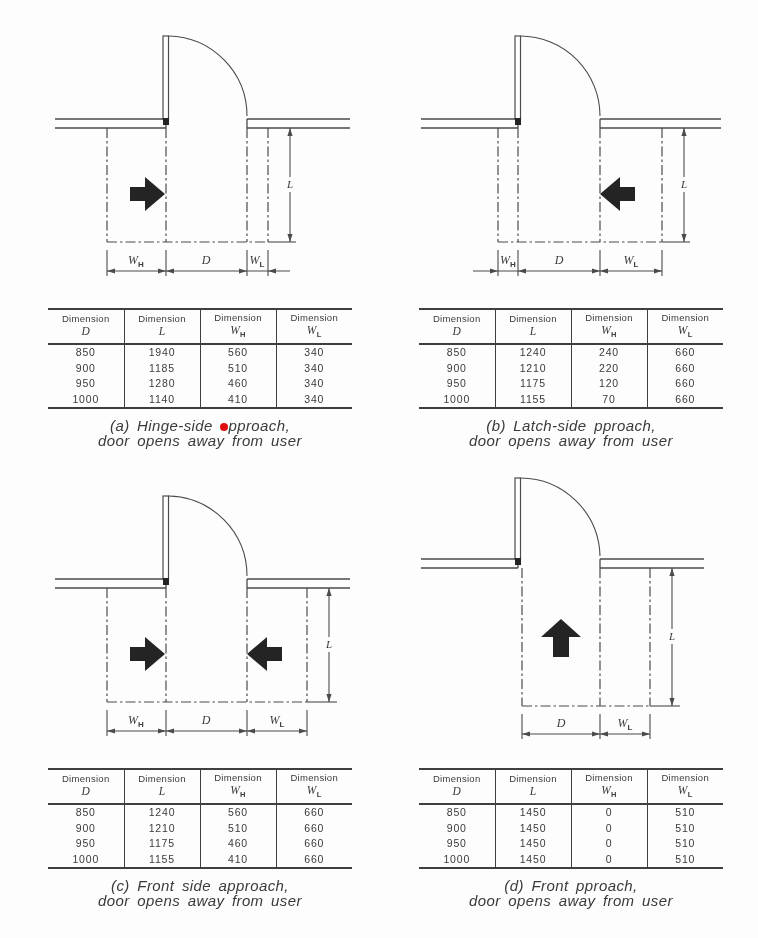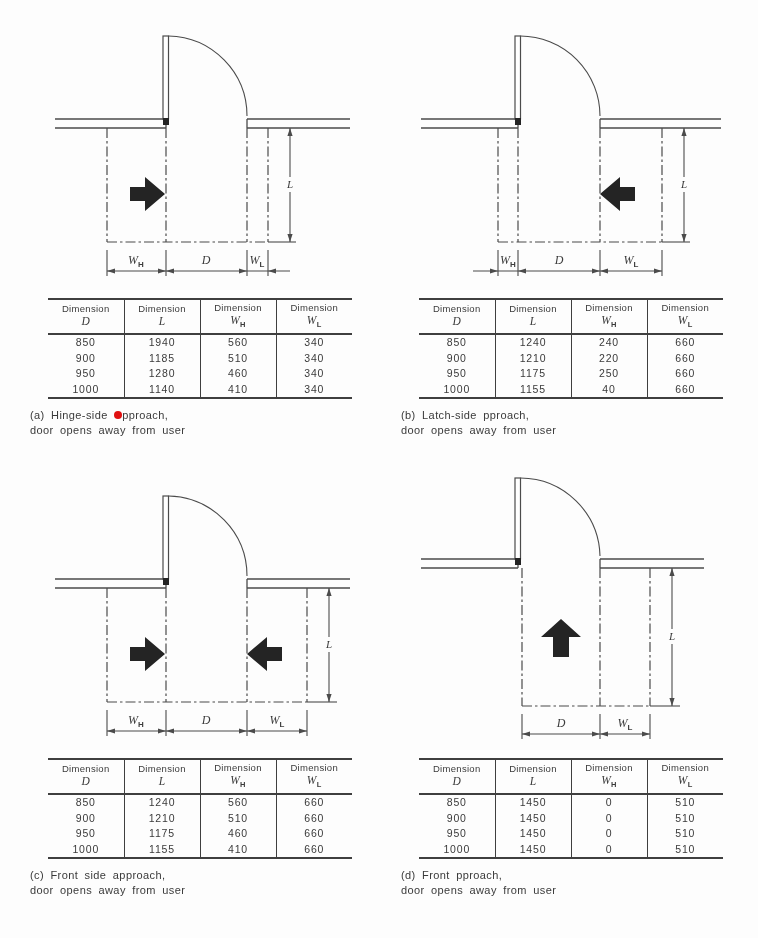--- a/index.html
+++ b/index.html
@@ -16,31 +16,31 @@
   .thin{stroke:#4b4b4b;stroke-width:1.1;fill:none;}
   .dash{stroke:#4b4b4b;stroke-width:1.2;fill:none;stroke-dasharray:10 3 2.5 3;}
   .arr{fill:#4b4b4b;stroke:none;}
   .blk{fill:#242424;stroke:none;}
   .leaf{fill:#ffffff;stroke:#4b4b4b;stroke-width:1.2;}
   .dim-label{font:italic 12px "Liberation Serif",serif;fill:#3c3c3c;text-anchor:middle;}
   .dim-label .sub{font:bold 8px "Liberation Sans",sans-serif;font-style:normal;}
   .l-label{font:italic 11px "Liberation Serif",serif;fill:#3c3c3c;text-anchor:middle;}
   .lbl-bg{fill:#fdfdfd;stroke:none;}
 
-  table.dim-table{border-collapse:collapse;table-layout:fixed;width:304px;margin:10px auto 0;
+  table.dim-table{border-collapse:collapse;table-layout:fixed;width:304px;margin:20px auto 0;
     border-top:2px solid #3f3f3f;border-bottom:2px solid #3f3f3f;}
   table.dim-table th{font-weight:normal;font-size:9.5px;line-height:1.3;padding:2px 0 3px;
     border-bottom:2px solid #3f3f3f;letter-spacing:0.3px;}
   table.dim-table th+th, table.dim-table td+td{border-left:1.4px solid #3f3f3f;}
   table.dim-table td{text-align:center;font-size:10.5px;padding:1.5px 0 2px;letter-spacing:0.8px;}
   table.dim-table th .hsym{font:italic 11.5px "Liberation Serif",serif;}
   table.dim-table th sub{font-size:7.5px;font-weight:bold;}
 
-  .caption{margin:9px 0 0;font-size:11px;line-height:15px;
-    letter-spacing:0.4px;word-spacing:3px;color:#3a3a3a;}
+  .caption{margin:9px 0 0;text-align:center;font-size:15px;line-height:15px;
+    letter-spacing:0.4px;word-spacing:3px;color:#3a3a3a;font-style:italic;}
   .red-dot{display:inline-block;width:8px;height:8px;border-radius:50%;
     background:#e01010;vertical-align:-0.5px;}
 </style>
 </head>
 <body>
 
 <section class="panel" id="panel-a">
   <svg class="diagram" width="340" height="282" viewBox="0 0 340 282">
     <g>
       <path class="ln" d="M25,113 H136 M25,122 H136 M217,113 H320 M217,122 H320 M136,113 V122 M217,113 V122"></path>
@@ -156,27 +156,27 @@
         </tr>
         <tr>
           <td>900</td>
           <td>1210</td>
           <td>220</td>
           <td>660</td>
         </tr>
         <tr>
           <td>950</td>
           <td>1175</td>
-          <td>250</td>
+          <td>120</td>
           <td>660</td>
         </tr>
         <tr>
           <td>1000</td>
           <td>1155</td>
-          <td>40</td>
+          <td>70</td>
           <td>660</td>
         </tr>
       </tbody>
     </table>
   <p class="caption">
     <span><span>(b) Latch-side pproach,</span><span></span></span><br>
     <span>door opens away from user</span>
   </p>
 </section>
 

